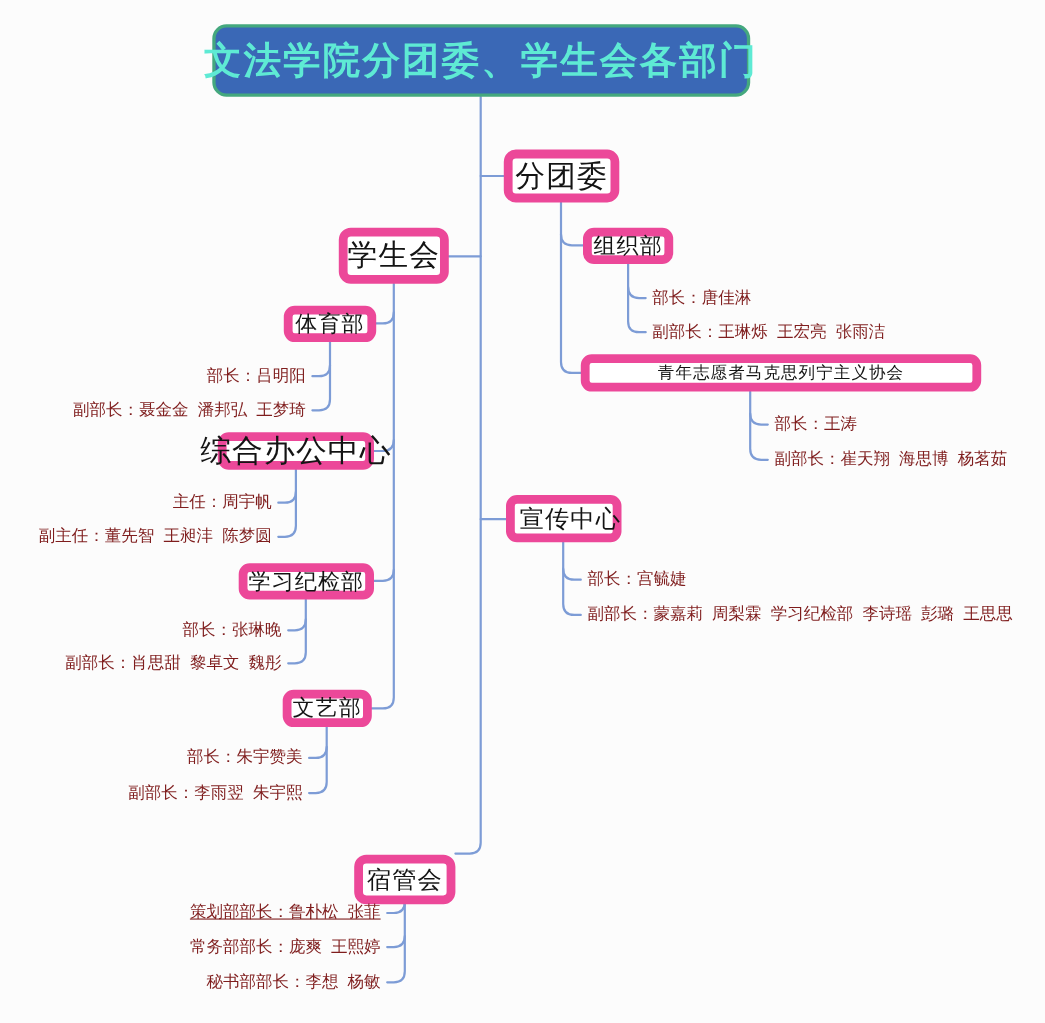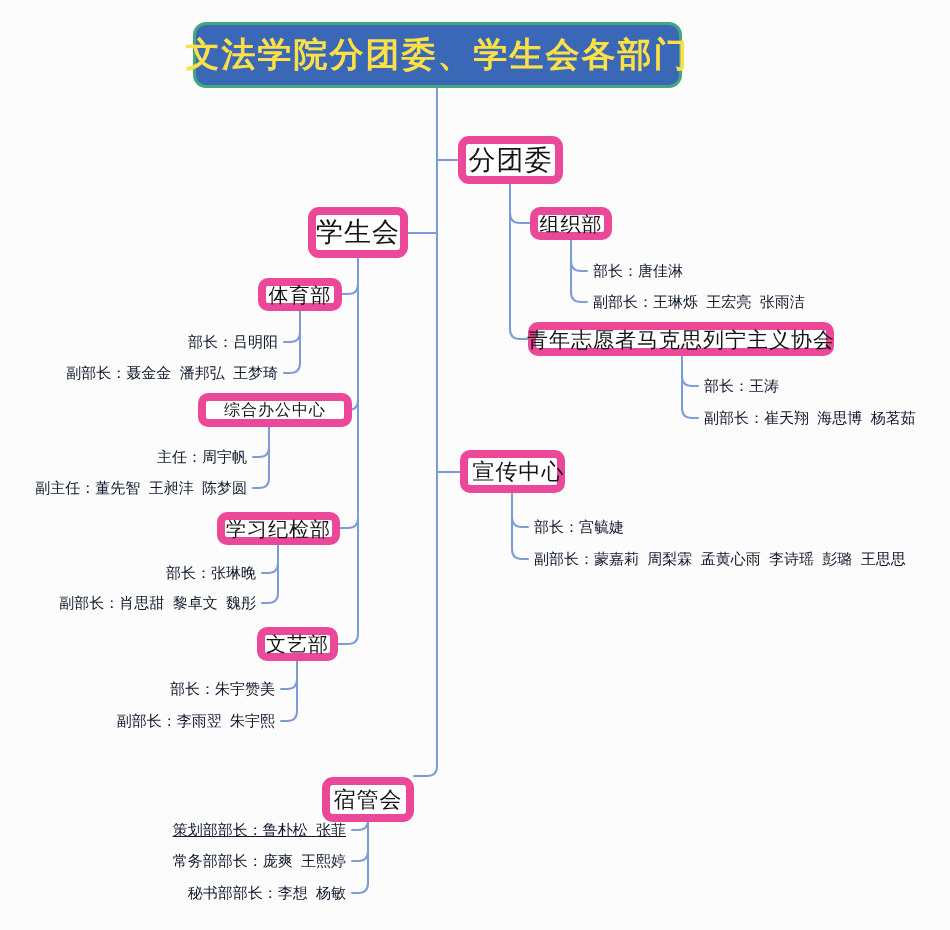--- a/index.html
+++ b/index.html
@@ -28,32 +28,32 @@
     box-sizing:border-box;
     line-height:1;
   }
   .node.big{border-radius:11px;}
   .title-node{
     position:absolute;
     display:flex;align-items:center;justify-content:center;
     background:#3a68b6;
     border:3px solid #44a87e;
     border-radius:13px;
-    color:#fde047;
+    color:#5eead4;
     font-size:34px;
     font-weight:bold;
     letter-spacing:2px;
     white-space:nowrap;
     box-sizing:border-box;
   }
   .detail{
     position:absolute;
     font-size:15px;
     font-weight:500;
-    color:#0f172a;
+    color:#7f1d1d;
     white-space:pre;
     line-height:18px;
     height:18px;
   }
   .detail.ra{text-align:right;}
 </style>
 </head>
 <body>
 
 <div class="canvas">
@@ -91,42 +91,42 @@
   <div class="title-node" style="left:193px;top:22px;width:489px;height:66px;">文法学院分团委、学生会各部门</div>
 
   <div class="node big" style="left:458px;top:136px;width:105px;height:48px;font-size:27px;">分团委</div>
 
   <div class="node big" style="left:308px;top:207px;width:100px;height:51px;font-size:27px;">学生会</div>
 
   <div class="node" style="left:530px;top:207px;width:82px;height:33px;font-size:20px;">组织部</div>
   <div class="detail" style="left:593px;top:262px;">部长：唐佳淋</div>
   <div class="detail" style="left:593px;top:293px;">副部长：王琳烁  王宏亮  张雨洁</div>
 
-  <div class="node" style="left:528px;top:322px;width:306px;height:34px;font-size:21px;text-align:right;">青年志愿者马克思列宁主义协会</div>
+  <div class="node" style="left:528px;top:322px;width:364px;height:34px;font-size:15px;text-align:right;">青年志愿者马克思列宁主义协会</div>
   <div class="detail" style="left:704px;top:377px;">部长：王涛</div>
   <div class="detail" style="left:704px;top:409px;">副部长：崔天翔  海思博  杨茗茹</div>
 
   <div class="node" style="left:258px;top:278px;width:84px;height:33px;font-size:20px;">体育部</div>
   <div class="detail ra" style="right:672px;top:333px;">部长：吕明阳</div>
   <div class="detail ra" style="right:672px;top:364px;">副部长：聂金金  潘邦弘  王梦琦</div>
 
-  <div class="node" style="left:198px;top:393px;width:154px;height:34px;font-size:16px;text-align:center;">综合办公中心</div>
+  <div class="node" style="left:198px;top:393px;width:142px;height:34px;font-size:28px;text-align:center;">综合办公中心</div>
   <div class="detail ra" style="right:703px;top:448px;">主任：周宇帆</div>
   <div class="detail ra" style="right:703px;top:479px;">副主任：董先智  王昶沣  陈梦圆</div>
 
   <div class="node" style="left:217px;top:512px;width:123px;height:33px;font-size:20px;">学习纪检部</div>
   <div class="detail ra" style="right:694px;top:564px;">部长：张琳晚</div>
   <div class="detail ra" style="right:694px;top:594px;">副部长：肖思甜  黎卓文  魏彤</div>
 
   <div class="node" style="left:257px;top:627px;width:81px;height:34px;font-size:20px;">文艺部</div>
   <div class="detail ra" style="right:675px;top:680px;">部长：朱宇赞美</div>
   <div class="detail ra" style="right:675px;top:712px;">副部长：李雨翌  朱宇熙</div>
 
   <div class="node" style="left:460px;top:450px;width:105px;height:43px;font-size:22px;padding-left:12px;">宣传中心</div>
   <div class="detail" style="left:534px;top:518px;">部长：宫毓婕</div>
-  <div class="detail" style="left:534px;top:550px;">副部长：蒙嘉莉  周梨霖  孟黄心雨  李诗瑶  彭璐  王思思</div>
+  <div class="detail" style="left:534px;top:550px;">副部长：蒙嘉莉  周梨霖  学习纪检部  李诗瑶  彭璐  王思思</div>
 
   <div class="node big" style="left:322px;top:753px;width:92px;height:45px;font-size:22px;margin-top:24px;">宿管会</div>
   <div class="detail ra" style="right:604px;top:821px;text-decoration:underline;">策划部部长：鲁朴松  张菲</div>
   <div class="detail ra" style="right:604px;top:852px;">常务部部长：庞爽  王熙婷</div>
   <div class="detail ra" style="right:604px;top:884px;">秘书部部长：李想  杨敏</div>
 
 </div>
 
 </body></html>

